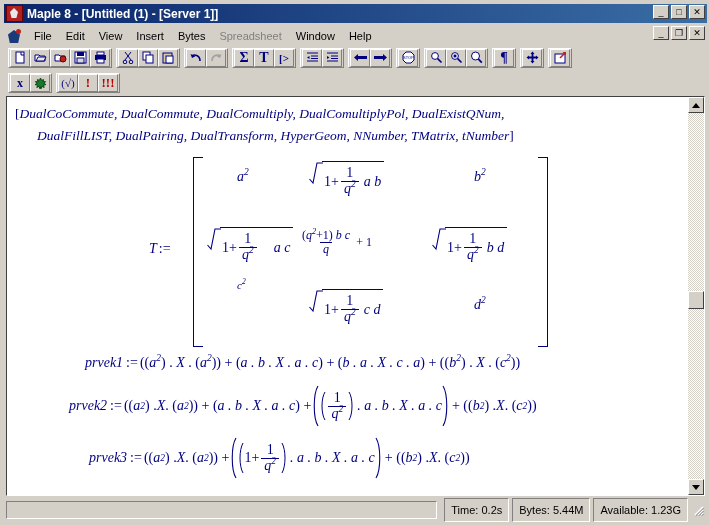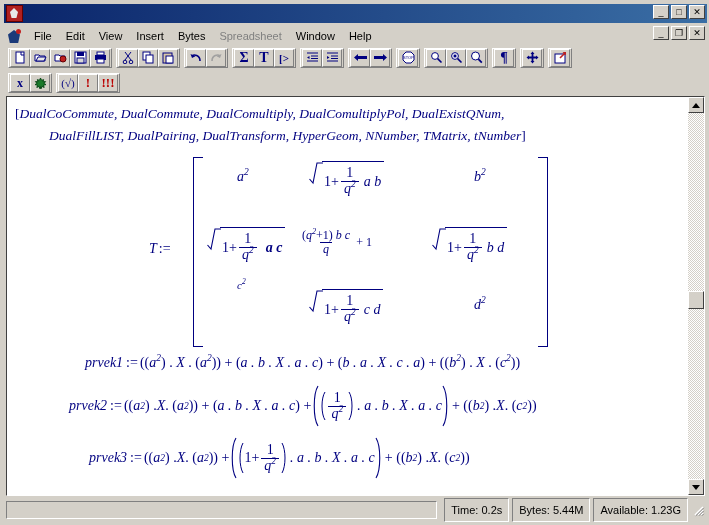--- a/index.html
+++ b/index.html
@@ -100,21 +100,21 @@
     position:absolute;left:0;top:0;right:16px;bottom:0;
     background:#fff;overflow:hidden;
     color:#000080;
     font-family:"Liberation Serif","DejaVu Serif",serif;
   }
   .listline{
     position:absolute;left:8px;top:6px;width:660px;
     font-size:13.5px;font-style:italic;color:#000080;
     line-height:22px;
   }
-  .listline .ln2{display:block;margin-left:34px;}
+  .listline .ln2{display:block;margin-left:22px;}
   .listline .nonital{font-style:normal;}
   
   .mathrow{position:absolute;color:#000080;font-size:14px;}
   .sqrt{display:inline-flex;align-items:stretch;vertical-align:middle;}
   .sqrt .radical{
     display:inline-block;width:12px;position:relative;flex:none;
   }
   .sqrt .radical svg{position:absolute;left:0;top:0;}
   .sqrt .body{
     border-top:1px solid #000080;padding:1px 3px 1px 2px;
@@ -186,20 +186,21 @@
     width:14px;height:14px;margin-left:3px;position:relative;flex:none;
   }
 </style>
 </head>
 <body>
 
 <div class="app">
 
   <div class="titlebar">
     <div class="title-icon"></div>
+    <div class="title-text">Maple 8  - [Untitled (1) - [Server 1]]</div>
     <div class="titlebtns">
       <div class="tbtn">_</div>
       <div class="tbtn">□</div>
       <div class="tbtn">✕</div>
     </div>
   </div>
 
   <div class="menubar">
     <div class="menu-doc-icon"></div>
     <div class="menuitem">File</div>
@@ -449,21 +450,21 @@
                   <path d="M0.5 18 L4 22 L8 2 L14 2" fill="none" stroke="#000080" stroke-width="1.1"></path>
                 </svg>
             </span>
             <span class="body" style="margin-left:-1px;">
               <span>1</span>
                 <span>+</span>
               <span class="frac">
                 <span class="num">1</span>
                 <span class="den"><span class="ital">q</span><sup class="p">2</sup></span>
               </span>
-              <span class="ital" style="margin-left:7px;font-weight:bold;">a c</span>
+              <span class="ital" style="margin-left:15px;">a c</span>
             </span>
           </span>
         </div>
 
         <div style="position:absolute;left:148px;top:74px;font-size:12px;display:flex;align-items:center;">
           <span class="frac">
             <span class="num">
               <span>(</span><span class="ital">q</span><sup class="p">2</sup><span>+</span><span>1</span><span>)</span><span class="ital" style="margin-left:3px;">b c</span>
             </span>
             <span class="den"><span class="ital">q</span></span>

